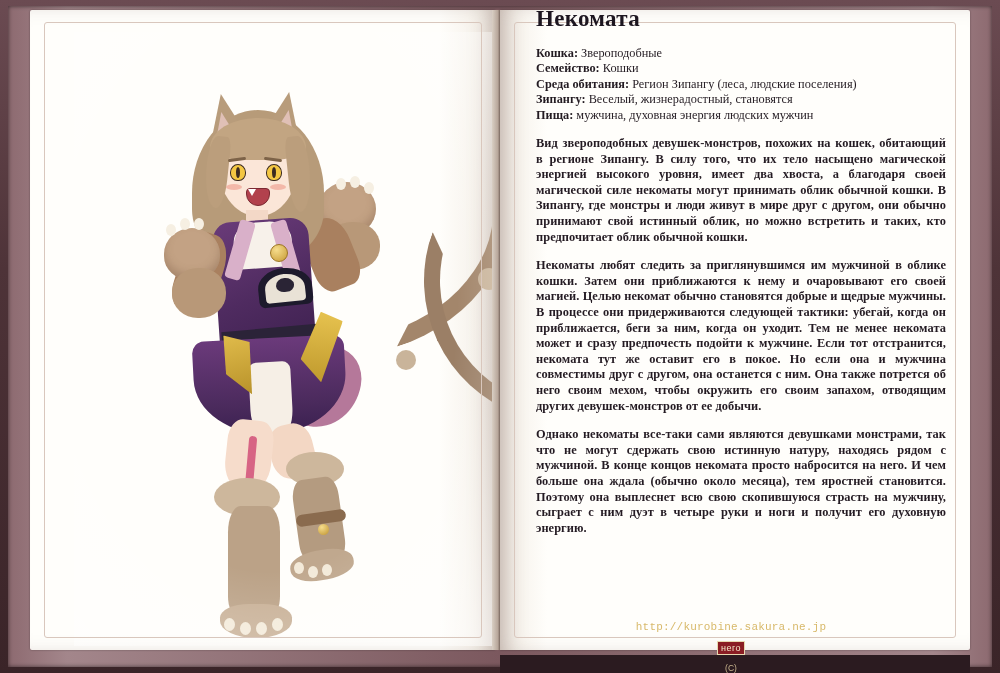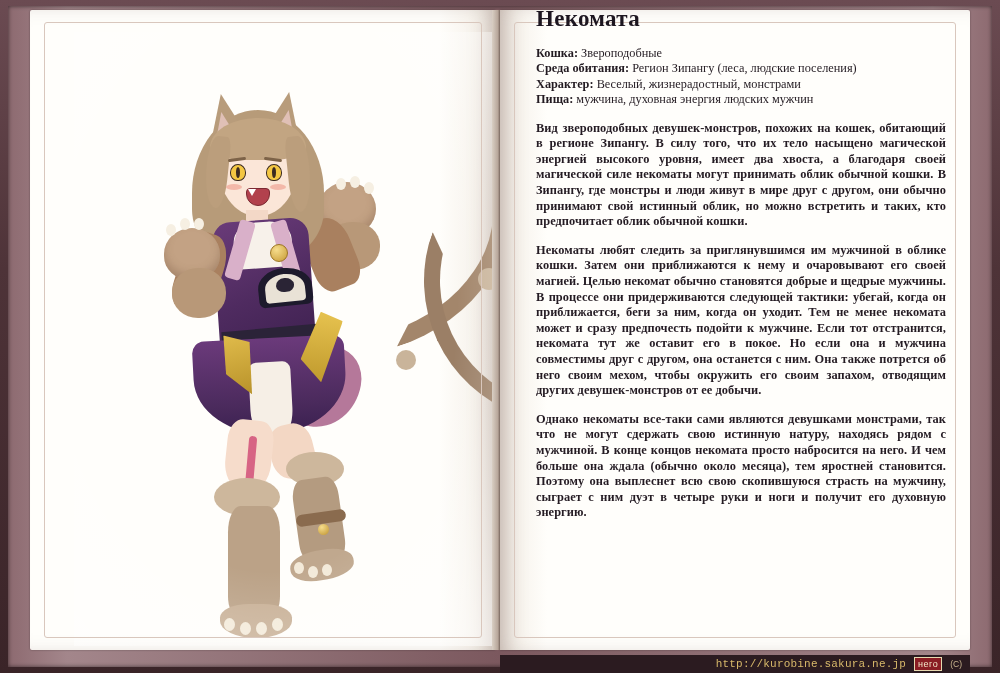--- a/index.html
+++ b/index.html
@@ -103,20 +103,21 @@
     position: absolute;
     left: 500px; top: 655px;
     width: 470px; height: 18px;
     background: #2b1b20;
     display: flex;
     align-items: center;
     justify-content: flex-end;
     gap: 8px;
     padding-right: 8px;
     box-sizing: border-box;
+    flex-direction: column;
   }
   .footer .url {
     font-family: "Liberation Mono", monospace;
     font-size: 11px;
     color: #d8b96a;
     letter-spacing: .2px;
   }
   .footer .logo {
     font-size: 9px;
     color: #f2e6c8;
@@ -543,26 +544,30 @@
 
     <div class="content">
       <div class="title">Некомата</div>
 
       <div class="stats">
         <div>
           <span class="label">Кошка:</span>
           <span>Звероподобные</span>
         </div>
         <div>
+          <span class="label">Семейство:</span>
+          <span>Кошки</span>
+        </div>
+        <div>
           <span class="label">Среда обитания:</span>
           <span>Регион Зипангу (леса, людские поселения)</span>
         </div>
         <div>
-          <span class="label">Характер:</span>
-          <span>Веселый, жизнерадостный, монстрами</span>
+          <span class="label">Зипангу:</span>
+          <span>Веселый, жизнерадостный, становятся</span>
         </div>
         <div>
           <span class="label">Пища:</span>
           <span>мужчина, духовная энергия людских мужчин</span>
         </div>
       </div>
 
       <p class="para">Вид звероподобных девушек-монстров, похожих на кошек, обитающий в регионе Зипангу. В силу того, что их тело насыщено магической энергией высокого уровня, имеет два хвоста, а благодаря своей магической силе некоматы могут принимать облик обычной кошки. В Зипангу, где монстры и люди живут в мире друг с другом, они обычно принимают свой истинный облик, но можно встретить и таких, кто предпочитает облик обычной кошки.</p>
       <p class="para">Некоматы любят следить за приглянувшимся им мужчиной в облике кошки. Затем они приближаются к нему и очаровывают его своей магией. Целью некомат обычно становятся добрые и щедрые мужчины. В процессе они придерживаются следующей тактики: убегай, когда он приближается, беги за ним, когда он уходит. Тем не менее некомата может и сразу предпочесть подойти к мужчине. Если тот отстранится, некомата тут же оставит его в покое. Но если она и мужчина совместимы друг с другом, она останется с ним. Она также потрется об него своим мехом, чтобы окружить его своим запахом, отводящим других девушек-монстров от ее добычи.</p>
       <p class="para">Однако некоматы все-таки сами являются девушками монстрами, так что не могут сдержать свою истинную натуру, находясь рядом с мужчиной. В конце концов некомата просто набросится на него. И чем больше она ждала (обычно около месяца), тем яростней становится. Поэтому она выплеснет всю свою скопившуюся страсть на мужчину, сыграет с ним дуэт в четыре руки и ноги и получит его духовную энергию.</p>

